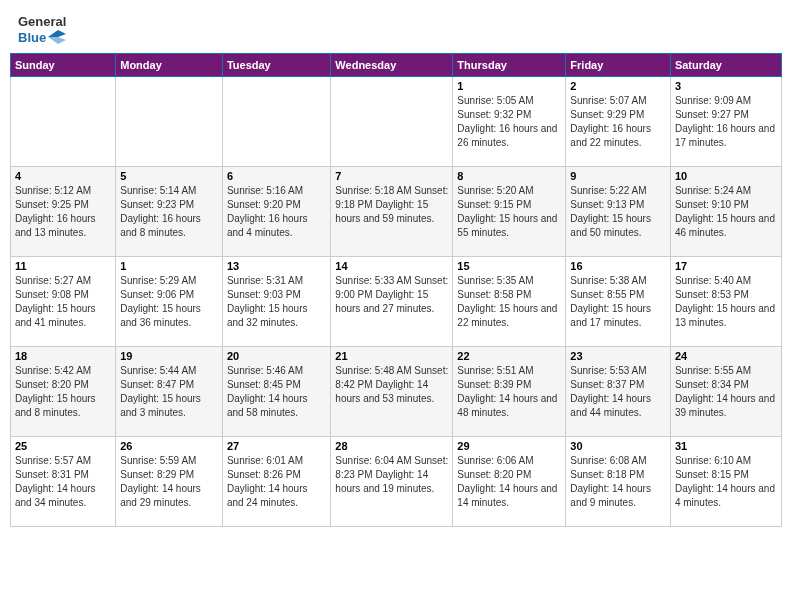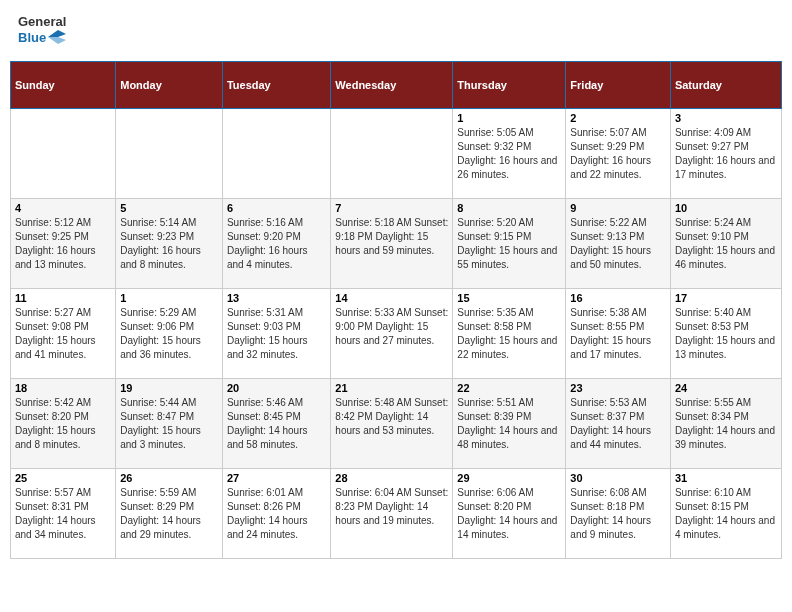--- a/index.html
+++ b/index.html
@@ -7,21 +7,21 @@
       font-family: Arial, sans-serif;
       background: #fff;
       width: 792px;
       min-height: 612px;
       padding: 10px;
     }
     .header {
       display: flex;
       justify-content: space-between;
       align-items: flex-start;
-      margin-bottom: 12px;
+      margin-bottom: 4px;
       padding: 4px 8px;
     }
     .logo {
       display: flex;
       align-items: center;
       gap: 2px;
     }
     .title-block {
       text-align: right;
     }
@@ -33,23 +33,23 @@
     .sub-title {
       font-size: 15px;
       color: #444;
     }
     table {
       width: 100%;
       border-collapse: collapse;
       font-size: 10.5px;
     }
     thead tr th {
-      background-color: #7f1d1d;
+      background-color: #701a75;
       color: #fff;
-      padding: 17px 4px;
+      padding: 5px 4px;
       text-align: left;
       font-size: 11px;
       font-weight: bold;
       border: 1px solid #1a6faf;
     }
     tbody tr td {
       border: 1px solid #ccc;
       padding: 3px 4px;
       vertical-align: top;
       min-height: 80px;
@@ -125,21 +125,21 @@
         </td>
         <td>
           <span class="day-num">2</span>
           <div class="day-content">Sunrise: 5:07 AM
 Sunset: 9:29 PM
 Daylight: 16 hours
 and 22 minutes.</div>
         </td>
         <td>
           <span class="day-num">3</span>
-          <div class="day-content">Sunrise: 4:09 AM
+          <div class="day-content">Sunrise: 9:09 AM
 Sunset: 9:27 PM
 Daylight: 16 hours
 and 17 minutes.</div>
         </td>
       </tr>
       <tr class="week-even">
         <td>
           <span class="day-num">4</span>
           <div class="day-content">Sunrise: 5:12 AM
 Sunset: 9:25 PM

